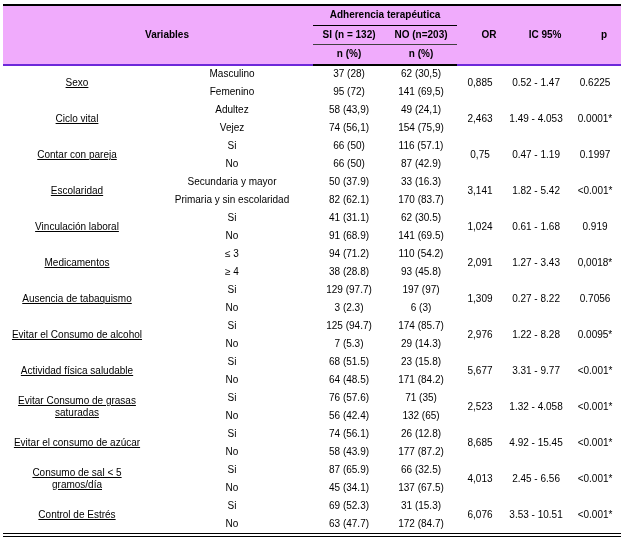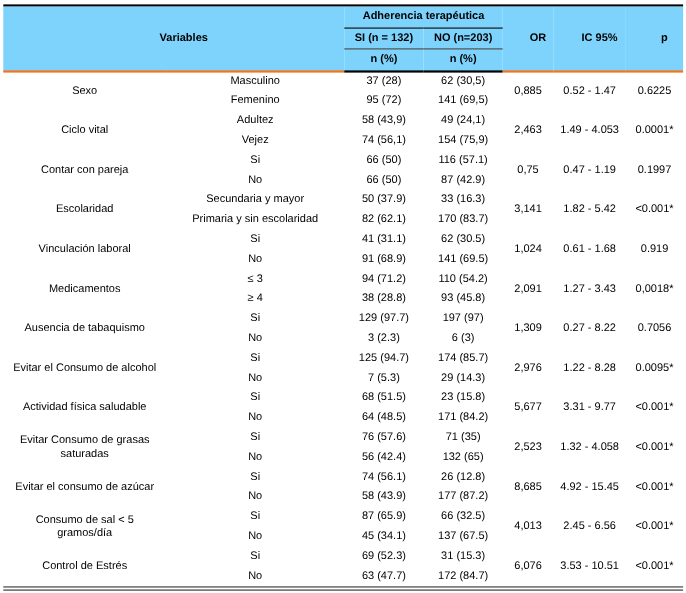--- a/index.html
+++ b/index.html
@@ -23,41 +23,41 @@
   }
   col.c-var { width: 148px; }
   col.c-cat { width: 162px; }
   col.c-si  { width: 72px; }
   col.c-no  { width: 72px; }
   col.c-or  { width: 46px; }
   col.c-ic  { width: 66px; }
   col.c-p   { width: 52px; }
 
   thead th {
-    background: #7dd3fc;
+    background: #f0abfc;
     font-weight: bold;
     text-align: center;
     vertical-align: middle;
     padding: 3px 2px;
     line-height: 1.25;
   }
   thead th.group { border-bottom: 1px solid #000; }
   thead th.sub   { border-bottom: 1px solid #404040; }
   thead th.npct  { border-bottom: 2px solid #000; }
-  thead th.span3 { border-bottom: 2px solid #f97316; padding-left: 20px; }
+  thead th.span3 { border-bottom: 2px solid #6d28d9; padding-left: 20px; }
 
   tbody td {
     text-align: center;
     vertical-align: middle;
     height: 18px;
     padding: 1px 3px;
     line-height: 1.15;
     background: #ffffff;
   }
-  tbody td.var-cell { padding: 1px 4px; }
+  tbody td.var-cell { padding: 1px 4px; text-decoration: underline; }
 </style>
 </head>
 <body>
 
 <div class="table-wrap">
   <table>
     <colgroup>
       <col class="c-var">
         <col class="c-cat">
         <col class="c-si">

